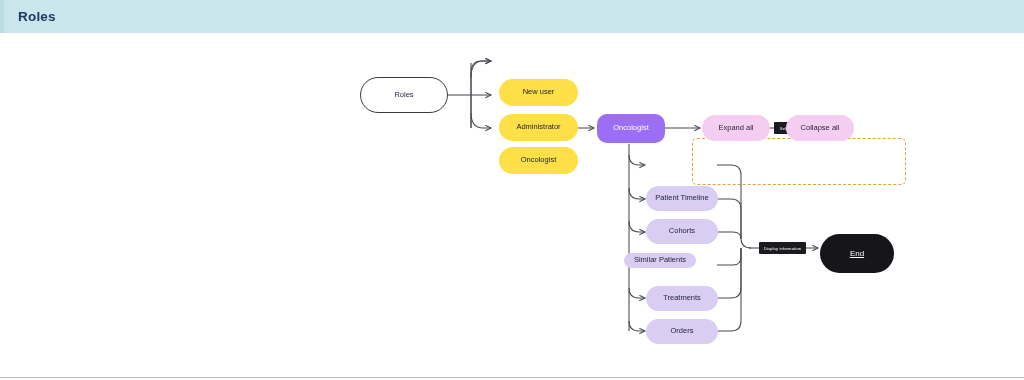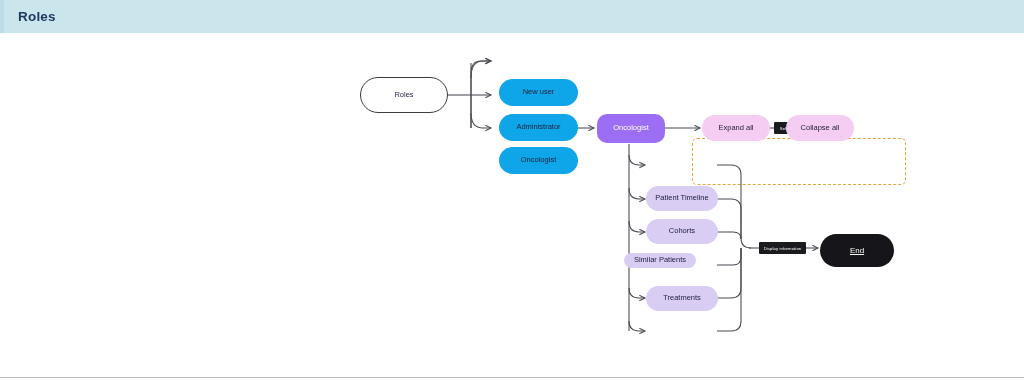--- a/index.html
+++ b/index.html
@@ -82,21 +82,21 @@
     white-space: nowrap;
   }
   .node-start {
     background: #ffffff;
     border: 1.3px solid #3b3b42;
     border-radius: 999px;
     color: #1f2340;
     font-size: 7.5px;
   }
   .node-pink {
-    background: #0ea5e9;
+    background: #fde047;
     border-radius: 999px;
     color: #24243c;
     font-size: 7.5px;
   }
   .node-pink-light {
     background: #f6cdf2;
     border-radius: 12px;
     color: #24243c;
     font-size: 7.5px;
   }
@@ -250,24 +250,27 @@
   </div>
 
   <div class="node node-lavender" style="left:624px; top:220px; width:72px; height:15px;">
     <span>Similar Patients</span>
   </div>
 
   <div class="node node-lavender" style="left:646px; top:253px; width:72px; height:25px;">
     <span>Treatments</span>
   </div>
 
+  <div class="node node-lavender" style="left:646px; top:286px; width:72px; height:25px;">
+    <span>Orders</span>
+  </div>
 
   <div class="edge-label" style="left:759px; top:209px; width:47px; height:12px;">
     <span>Display information</span>
   </div>
 
-  <div class="node node-end" style="left:820px; top:201px; width:74px; height:33px;text-decoration:underline;">
+  <div class="node node-end" style="left:820px; top:201px; width:74px; height:39px;text-decoration:underline;">
     <span>End</span>
   </div>
 
 </div>
 
 <div class="page-bottom-rule"></div>
 
 </body></html>

